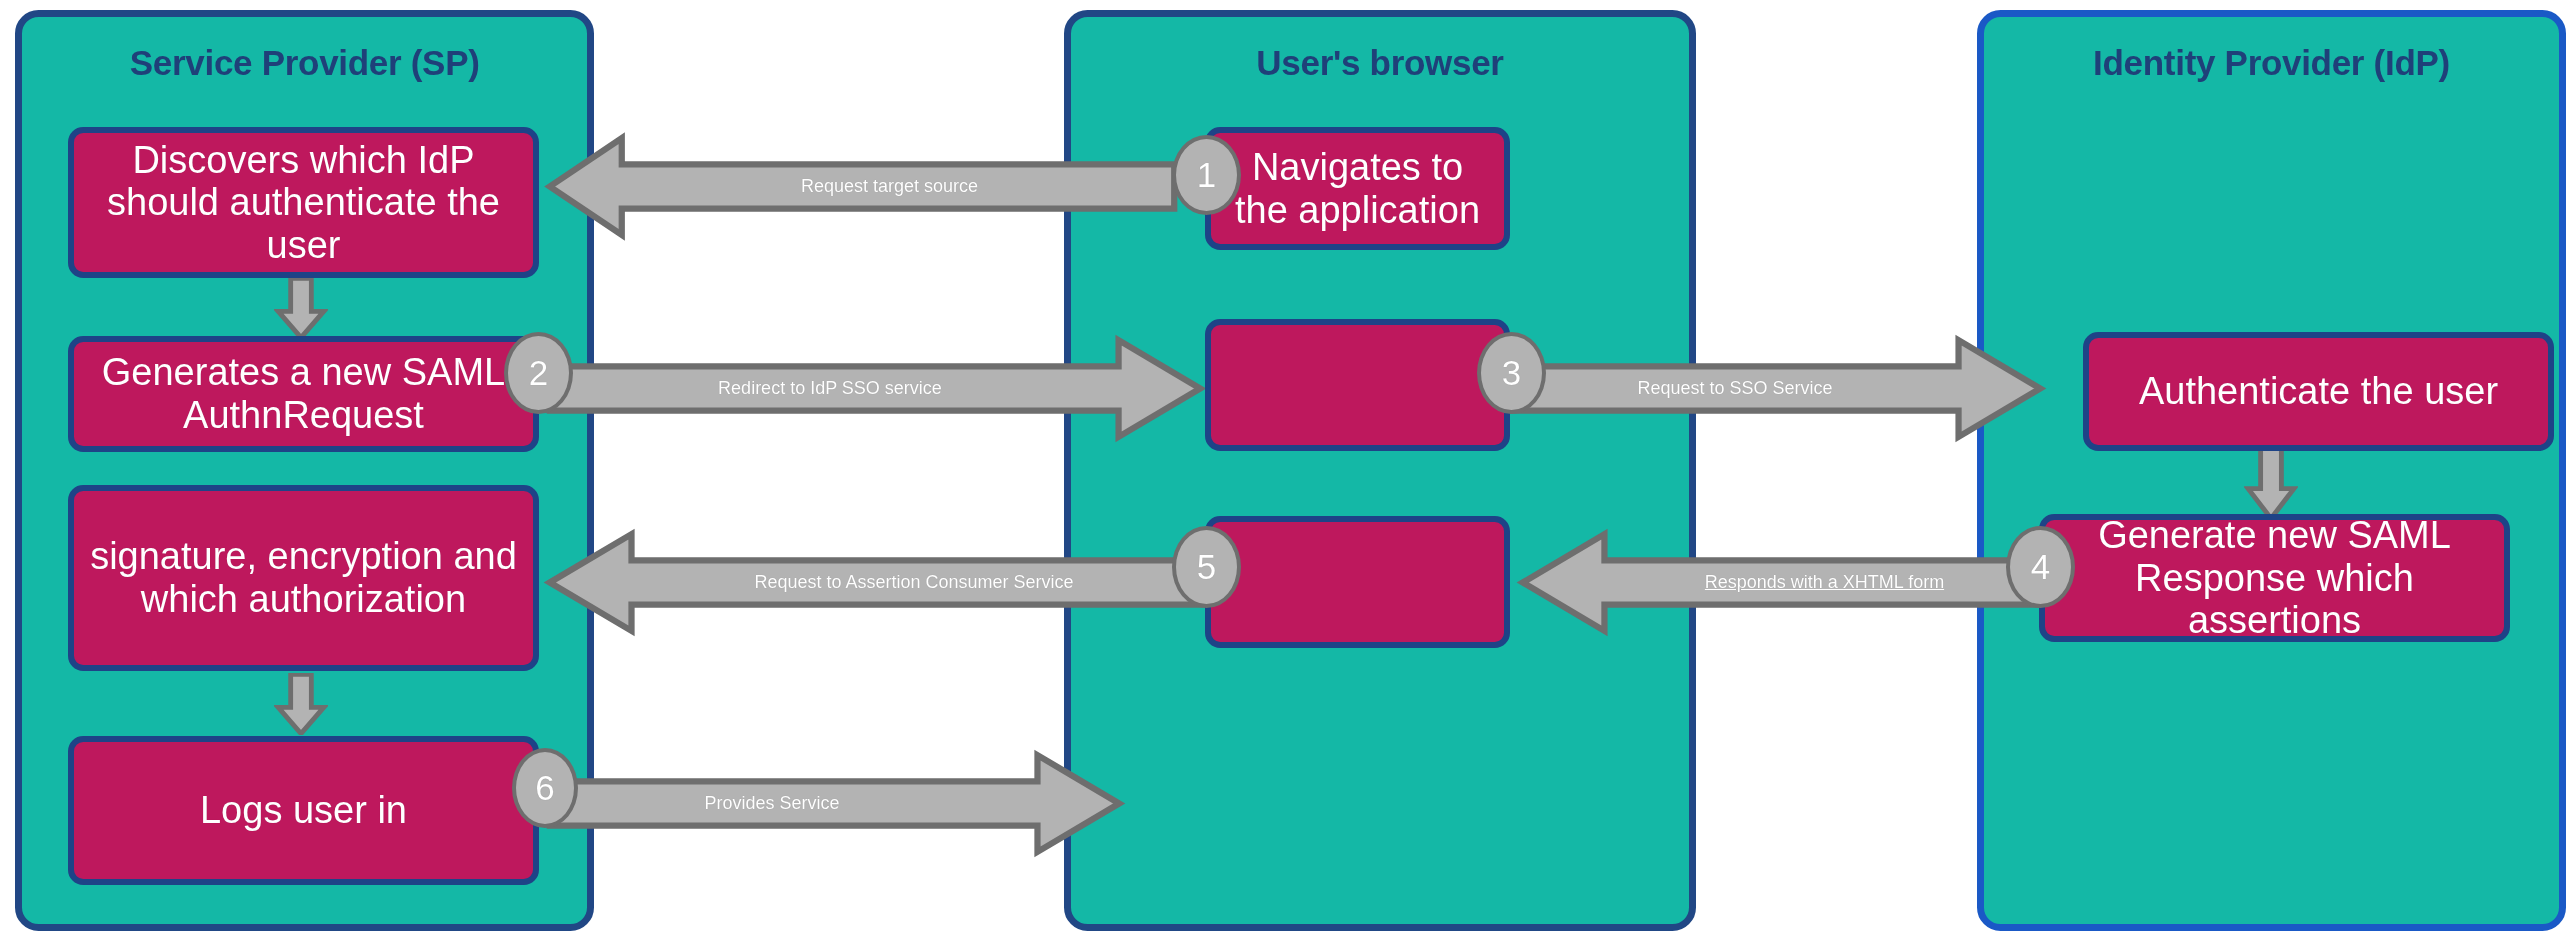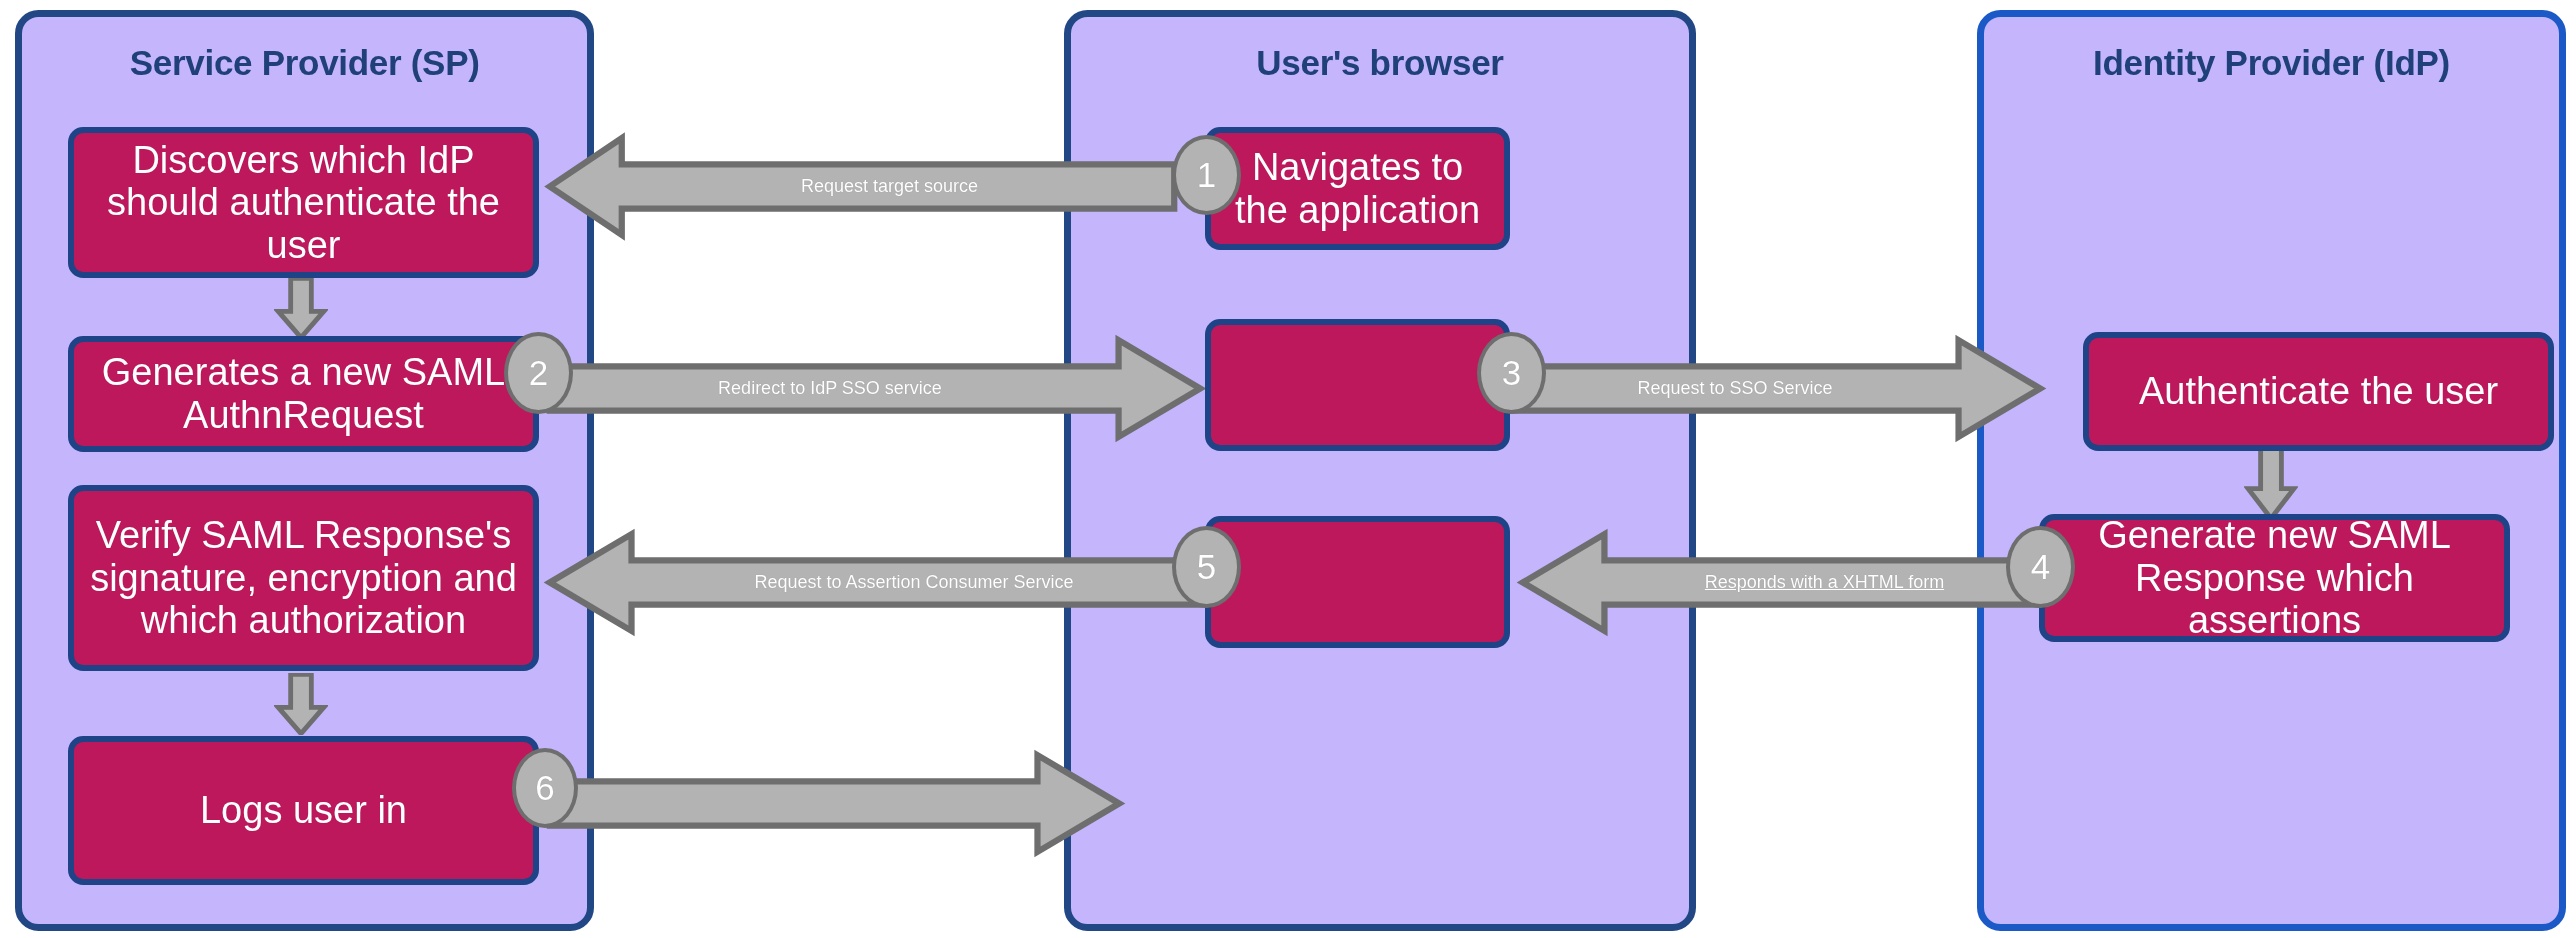--- a/index.html
+++ b/index.html
@@ -15,21 +15,21 @@
     position: relative;
     width: 2576px;
     height: 939px;
     background: #ffffff;
     overflow: hidden;
   }
 
   
   .lane {
     position: absolute;
-    background: #c4b5fd;
+    background: #14b8a6;
     border-radius: 23.5px;
     box-sizing: border-box;
   }
   .lane.sp     { left: 15.2px;   top: 9.7px; width: 579px;  height: 921px;
                  border: 7.6px solid #214785; }
   .lane.browser{ left: 1064px; top: 9.7px; width: 632px;  height: 921px;
                  border: 7.6px solid #214785; }
   .lane.idp    { left: 1977px; top: 9.7px; width: 589px;  height: 921px;
                  border: 7.6px solid #1a59c6; }
 
@@ -155,20 +155,21 @@
     <svg width="665" height="105" viewBox="0 0 960 152" preserveAspectRatio="none">
       <polygon points="4,76 122,6 122,44 956,44 956,108 122,108 122,146" fill="#b3b3b3" stroke="#6e6e6e" stroke-width="9" stroke-linejoin="miter"></polygon>
     </svg>
     <div class="alabel" style="left:69px;">Request to Assertion Consumer Service</div>
   </div>
 
   <div class="harrow" style="left:547px; top:751px; width:575px; height:105px;">
     <svg width="575" height="105" viewBox="0 0 830 152" preserveAspectRatio="none">
       <polygon points="4,44 708,44 708,6 826,76 708,146 708,108 4,108" fill="#b3b3b3" stroke="#6e6e6e" stroke-width="9" stroke-linejoin="miter"></polygon>
     </svg>
+    <div class="alabel" style="right:125px;">Provides Service</div>
   </div>
 
   <div class="varrow" style="left:274px; top:277px; width:54px; height:62px;">
     <svg width="54" height="62" viewBox="0 0 78 90">
       <polygon points="24,2 54,2 54,50 72,50 39,88 6,50 24,50" fill="#b3b3b3" stroke="#6e6e6e" stroke-width="7" stroke-linejoin="miter"></polygon>
     </svg>
   </div>
 
   <div class="varrow" style="left:274px; top:673px; width:54px; height:62px;">
     <svg width="54" height="62" viewBox="0 0 78 90">
@@ -192,21 +193,20 @@
 
   <div class="node" style="left:68px; top:336px; width:471px; height:116px;">
     <div>
       <span>Generates a new SAML</span>
       <span>AuthnRequest</span>
     </div>
   </div>
 
   <div class="node" style="left:68px; top:485px; width:471px; height:186px;">
     <div>
-      <span>Verify SAML Response's</span>
       <span>signature, encryption and</span>
       <span>which authorization</span>
     </div>
   </div>
 
   <div class="node" style="left:68px; top:736px; width:471px; height:149px;">
     <div>
       <span>Logs user in</span>
     </div>
   </div>

